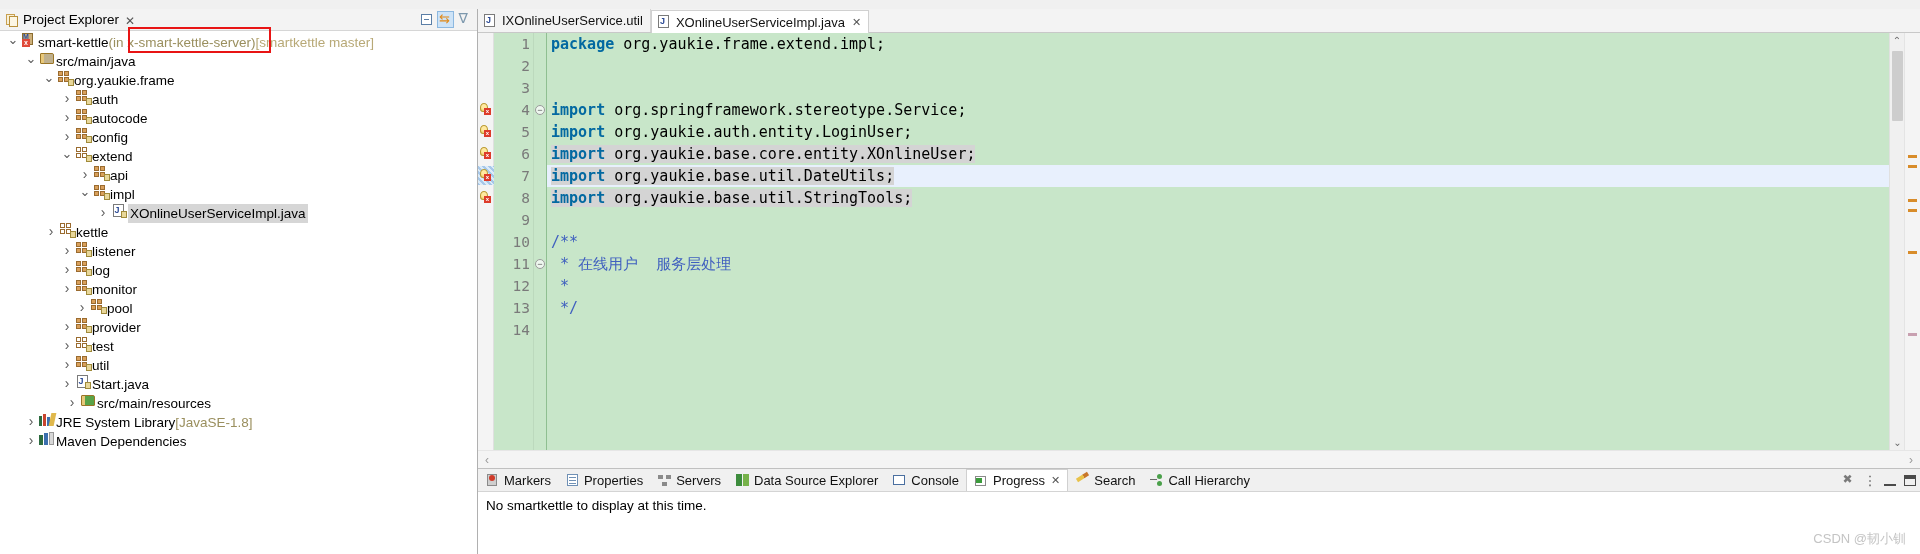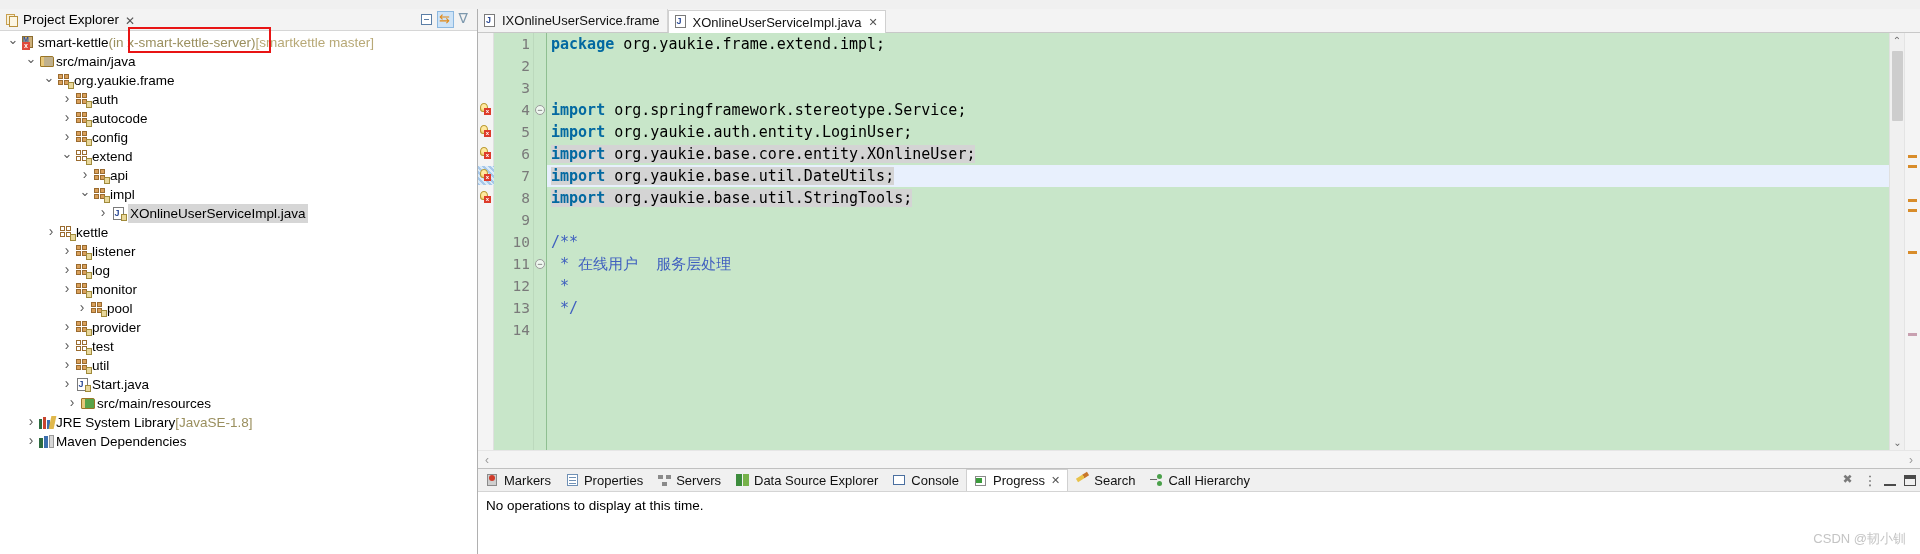--- a/index.html
+++ b/index.html
@@ -76,21 +76,21 @@
   .icon-filter:after {
     content: '∇'; position: absolute; left: 0px; top: -4px;
     font-size: 14px; color: #7d98ad;
   }
 
   .tree {
     flex: 1; overflow: hidden; padding-top: 2px;
     background: #ffffff;
   }
   .tnode {
-    height: 19px; display: flex; align-items: center;
+    height: 19px; display: flex; align-items: flex-start;
     white-space: nowrap; font-size: 13.5px; line-height: 19px;
   }
   .twist {
     width: 14px; flex: none; display: flex; align-items: center; justify-content: center;
     color: #5a5a5a; font-size: 10px;
   }
   .twist.open:before { content: '⌄'; position: relative; top: -3px; font-size: 13px; }
   .twist.closed:before { content: '›'; font-size: 14px; position: relative; top: -1px; }
   .ticon { width: 18px; flex: none; display: flex; align-items: center; justify-content: center; }
   .tlabel { color: #000; }
@@ -620,21 +620,21 @@
 
     <div class="ed-toolstrip" style="display:flex; align-items:center; justify-content:flex-end;">
     </div>
 
     <div class="tabbar" id="editor-tabs">
         <div class="etab inactive">
           <span class="fico">
             <span class="pg"></span>
             <span class="jj">J</span>
           </span>
-          <span>IXOnlineUserService.frame</span>
+          <span>IXOnlineUserService.util</span>
         </div>
         <div class="etab active">
           <span class="fico">
             <span class="pg"></span>
             <span class="jj">J</span>
           </span>
           <span>XOnlineUserServiceImpl.java</span>
           <span class="tclose">✕</span>
         </div>
       </div>
@@ -785,20 +785,20 @@
           <span class="bt-icon-x"></span>
         </span>
         <span class="bt-btn bt-icon-dots">⋮</span>
         <span class="bt-btn">
           <span class="bt-icon-min"></span>
         </span>
         <span class="bt-btn">
           <span class="bt-icon-max"></span>
         </span>
       </div>
-      <div class="bottom-body">No operations to display at this time.</div>
+      <div class="bottom-body">No smartkettle to display at this time.</div>
     </div>
 
     <div id="watermark">CSDN @韧小钏</div>
   </div>
 
   <div id="topstrip"></div>
 </div>
 
 </body></html>

